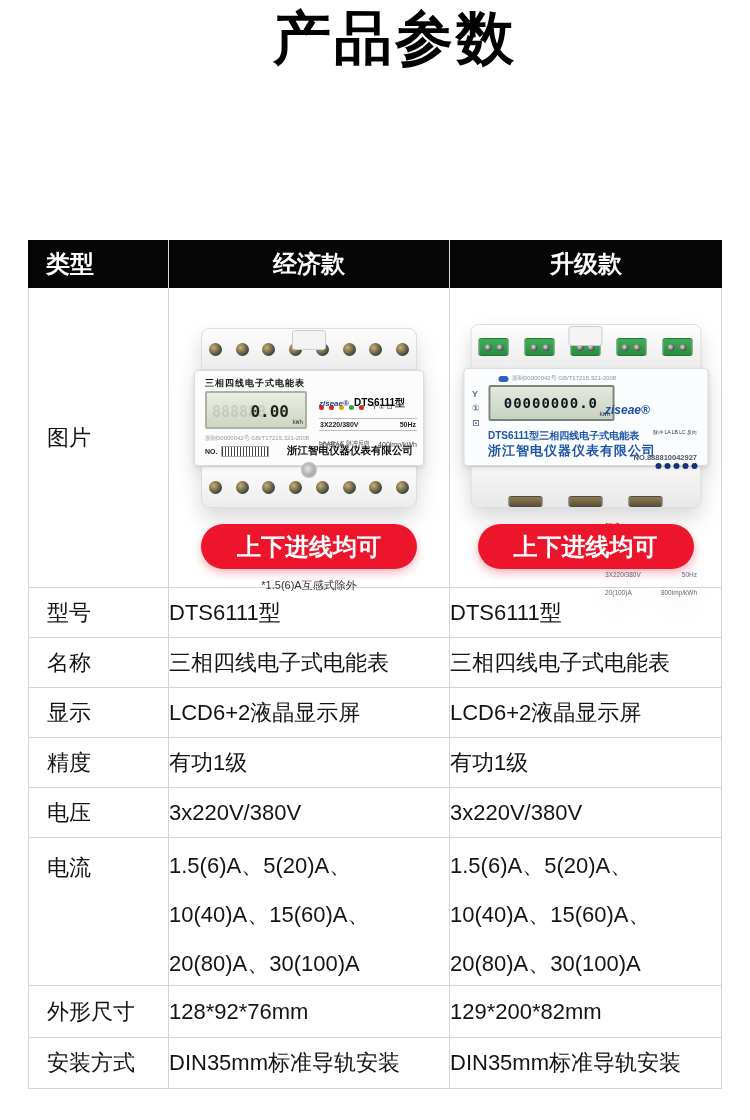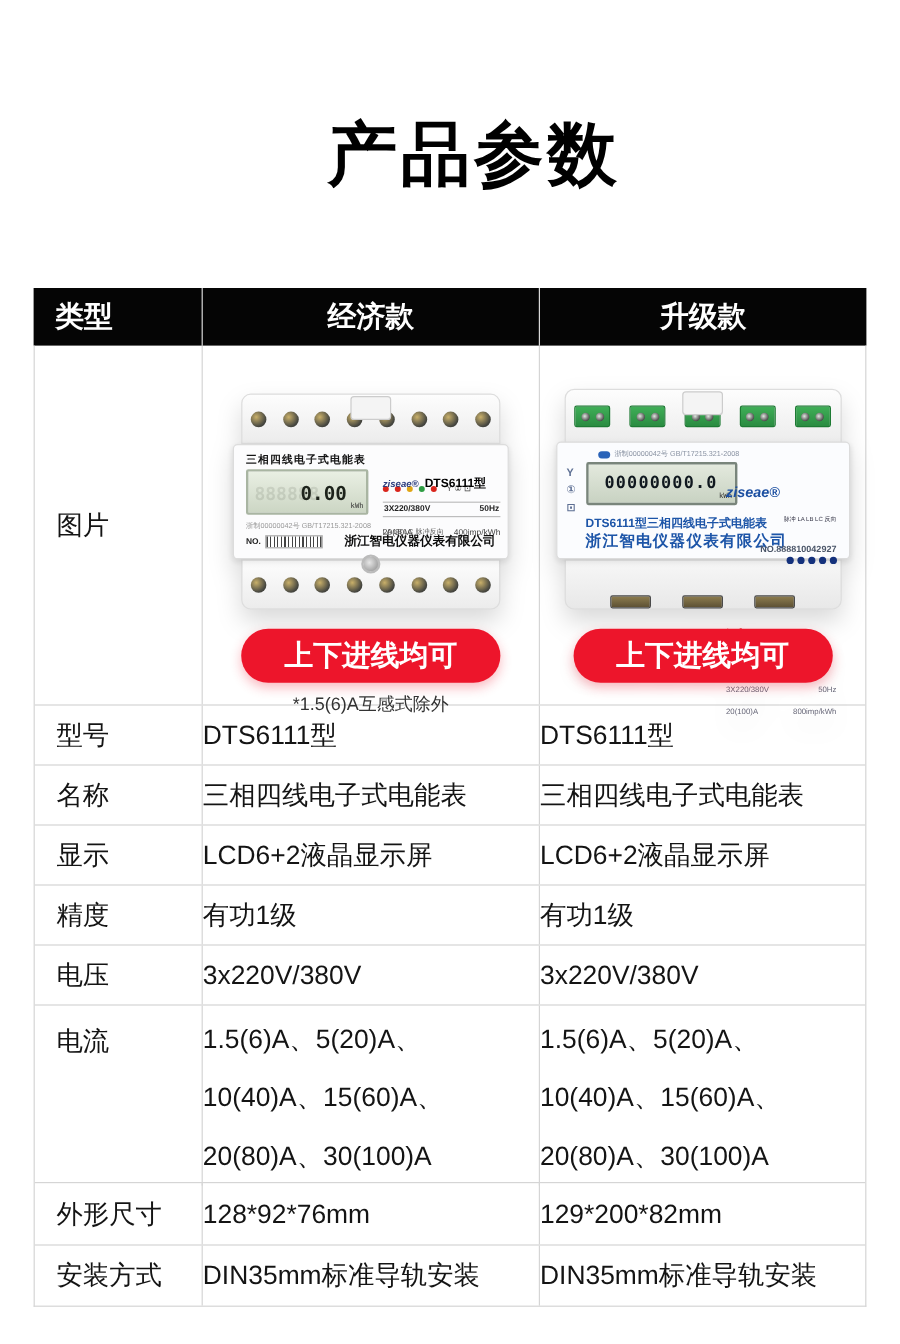--- a/index.html
+++ b/index.html
@@ -1,19 +1,19 @@
 <!DOCTYPE html>
 <html><head>
 <meta charset="utf-8">
 <style>
   * { box-sizing: border-box; margin: 0; padding: 0; }
   html,body { width: 750px; height: 1120px; background: #ffffff; overflow: hidden;
     font-family: "Liberation Sans", "DejaVu Sans", sans-serif; color: #111; position: relative; }
 
-  .page-title { margin-top: 90px; text-align: center; font-size: 58px; font-weight: 900;
+  .page-title { text-align: center; font-size: 58px; font-weight: 900;
     letter-spacing: 3px; color: #000; padding-left: 40px; }
 
   .spec-table { position: absolute; left: 28px; top: 240px; width: 694px; }
 
   .thead { display: grid; grid-template-columns: 140px 281px 273px; background: #050505; height: 48px; }
   .th { color: #fff; font-weight: 700; font-size: 24px; display: flex; align-items: center; }
   .th-type { padding-left: 18px; }
   .th-mid, .th-right { justify-content: center; border-left: 1px solid rgba(255,255,255,0.85); }
 
   .tbody { border: 1px solid #d5d5d5; border-top: none; }
@@ -29,21 +29,21 @@
   .row.tall .label { padding-top: 15px; }
   .row.tall .val { line-height: 49px; padding-top: 3px; }
 
   .row.img { height: 300px; }
   .img-cell { position: relative; border-left: 1px solid #d5d5d5; }
 
   .badge { position: absolute; top: 236px; left: 50%; transform: translateX(-50%);
     height: 45px; line-height: 45px; padding: 0 36px; border-radius: 23px;
     background: #ED152B; color: #fff; font-size: 24px; font-weight: 700; white-space: nowrap;
     box-shadow: 0 4px 10px rgba(237,21,43,0.3); }
-  .note { position: absolute; top: 290px; width: 100%; text-align: center; font-size: 15px; color: #333; }
+  .note { position: absolute; top: 290px; width: 100%; text-align: center; font-size: 11px; color: #333; }
 
   
   .meter { position: absolute; left: 50%; transform: translateX(-50%);
     filter: drop-shadow(0 10px 10px rgba(0,0,0,0.15)); }
   .m1 { top: 40px; width: 230px; height: 180px; }
   .m2 { top: 36px; width: 245px; height: 184px; }
 
   .strip { position: absolute; left: 7px; right: 7px; background: linear-gradient(#fdfdfd,#ececec);
     border: 1px solid #ddd; display: flex; justify-content: space-around; align-items: center; }
   .m1 .strip.top { top: 0; height: 42px; border-radius: 8px 8px 0 0; }

